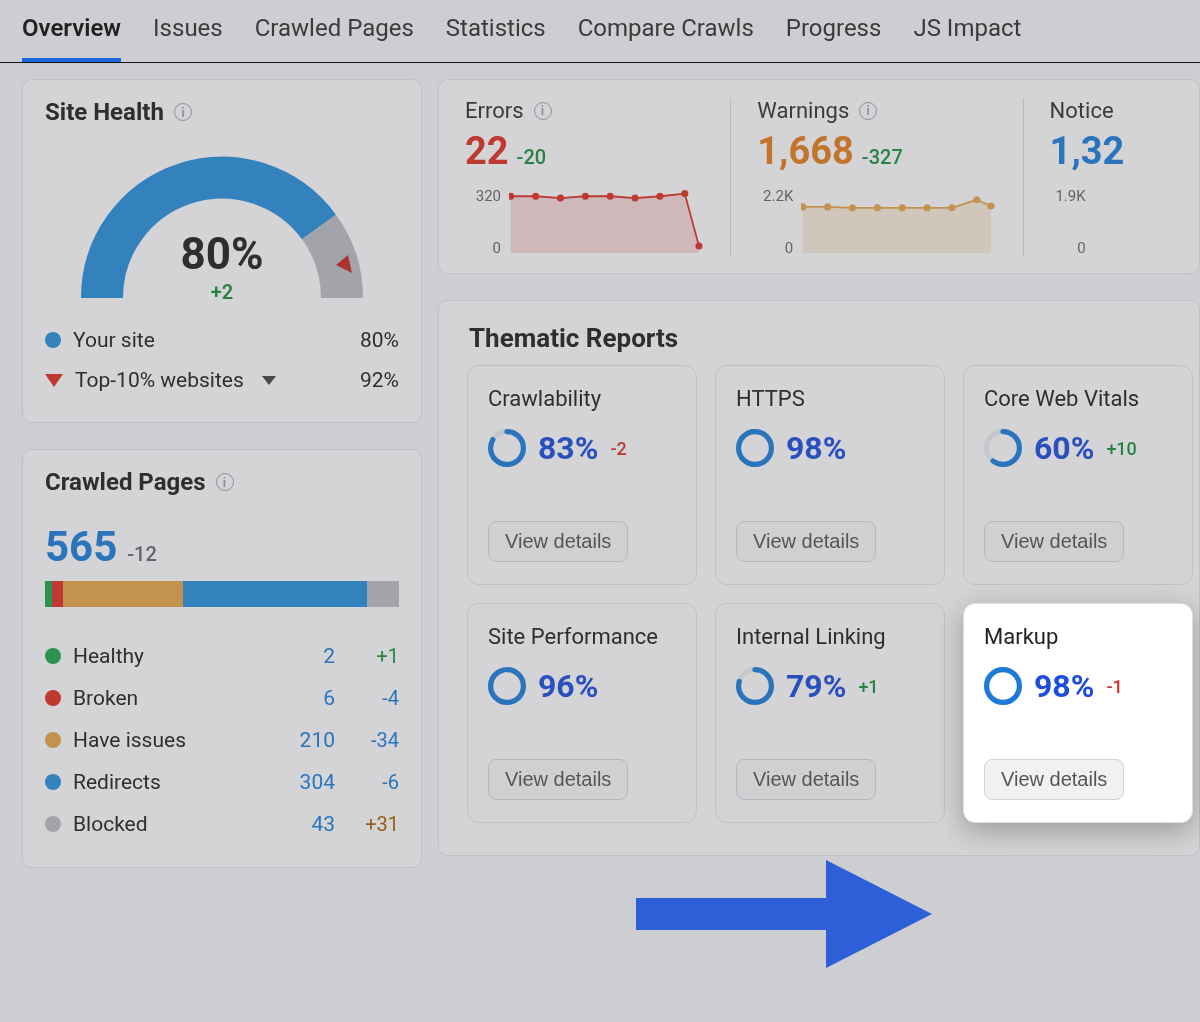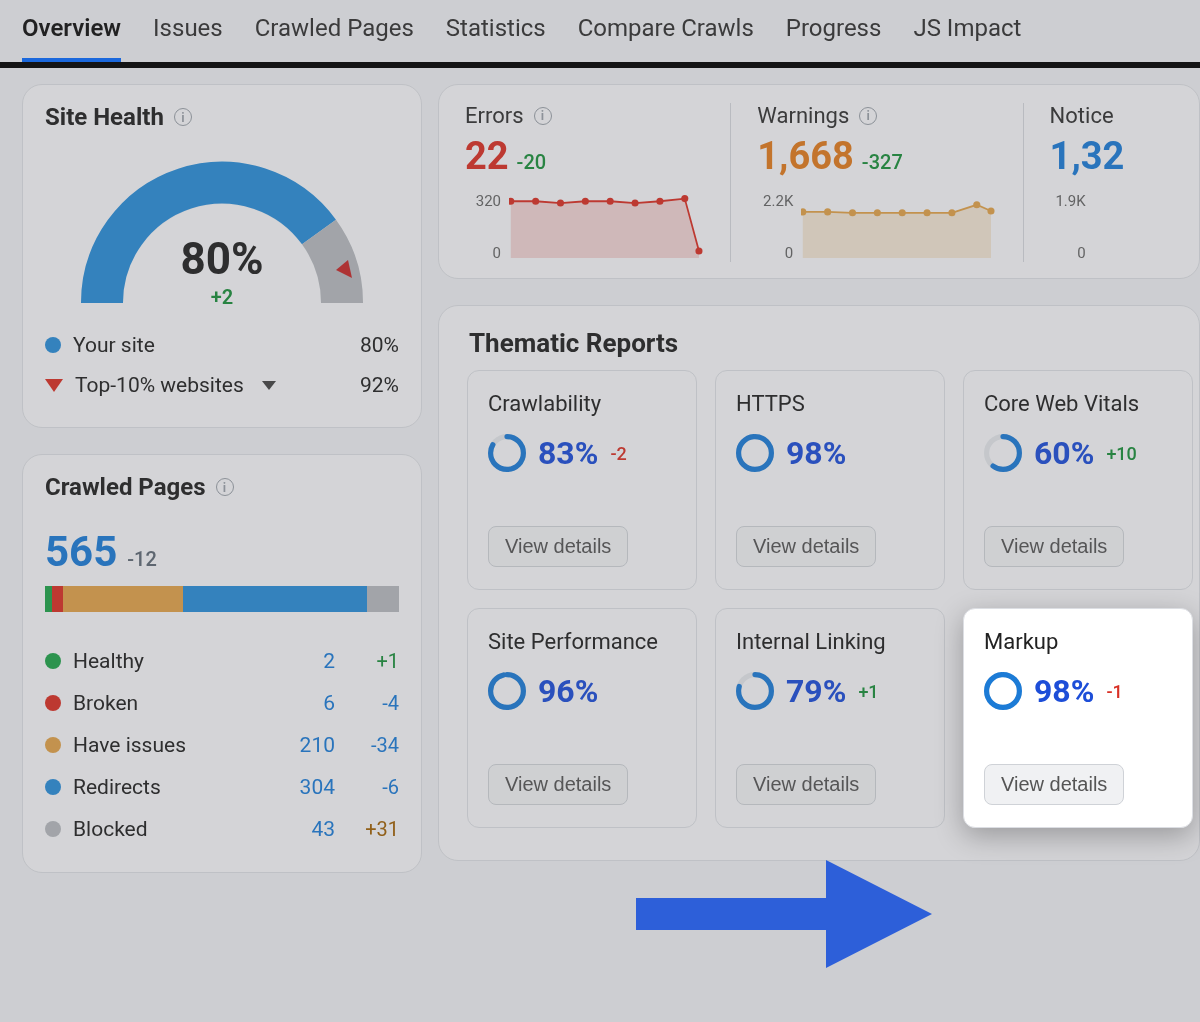--- a/index.html
+++ b/index.html
@@ -19,21 +19,21 @@
     pointer-events: none;
     z-index: 40;
   }
   
   .tabs {
     display: flex;
     gap: 32px;
     padding: 14px 22px 0 22px;
     font-size: 24px;
     color: #333;
-    border-bottom: 6px solid #000000;
+    border-bottom: 1px solid #000000;
     background: #eeeff2;
     align-items: baseline;
   }
   .tab {
     padding-bottom: 16px;
     white-space: nowrap;
   }
   .tab.active {
     color: #111;
     font-weight: 600;
@@ -42,21 +42,21 @@
   
   .main {
     display: grid;
     grid-template-columns: 400px 1fr;
     gap: 16px;
     padding: 16px 0 16px 22px;
   }
   .card {
     background: #f6f7f9;
     border: 1px solid #dcdee3;
-    border-radius: 20px;
+    border-radius: 10px;
     padding: 18px 22px 22px 22px;
   }
   .card h2 {
     font-size: 24px;
     font-weight: 700;
     color: #222;
     display: inline-flex;
     align-items: center;
     gap: 10px;
   }

